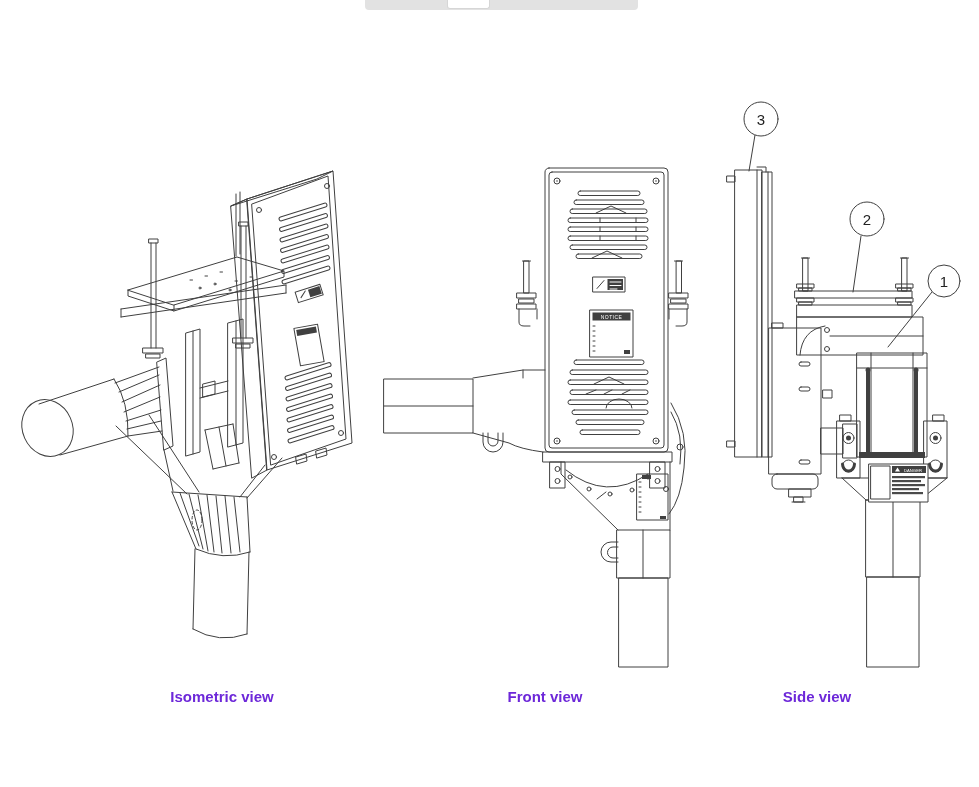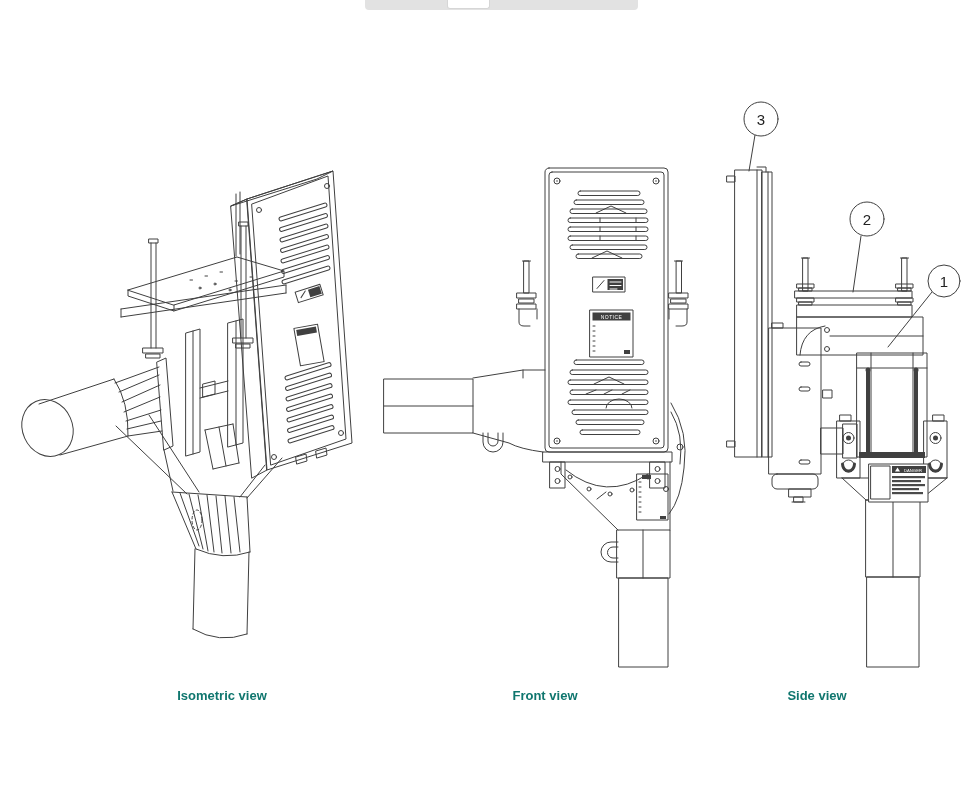--- a/index.html
+++ b/index.html
@@ -13,21 +13,21 @@
   svg.draw{position:absolute;left:0;top:0;}
   .art{stroke:var(--line,#404040);fill:none;stroke-width:1;stroke-linecap:round;stroke-linejoin:round;}
   .dk{fill:var(--line,#404040);stroke:none;}
   .wh{fill:#fff;}
   .thick{stroke-width:3;}
   .dash{stroke-dasharray:2.5 2.5;}
   .num{font:15px "Liberation Sans",sans-serif;fill:#222;stroke:none;text-anchor:middle;}
   .tinytxt{font:5px "Liberation Sans",sans-serif;fill:#fff;stroke:none;text-anchor:middle;letter-spacing:.4px;}
   .microtxt{font:4.2px "Liberation Sans",sans-serif;fill:#fff;stroke:none;text-anchor:middle;}
   .viewlabel{position:absolute;width:220px;top:688px;text-align:center;font-weight:bold;
-             font-size:13px;color:#0f766e;font-family:"Liberation Sans",sans-serif;}
+             font-size:15px;color:#6d28d9;font-family:"Liberation Sans",sans-serif;}
 </style>
 </head>
 <body>
 
 <div class="stage">
 
   <div class="topbar">
     <div class="topbtn"></div>
   </div>
 

